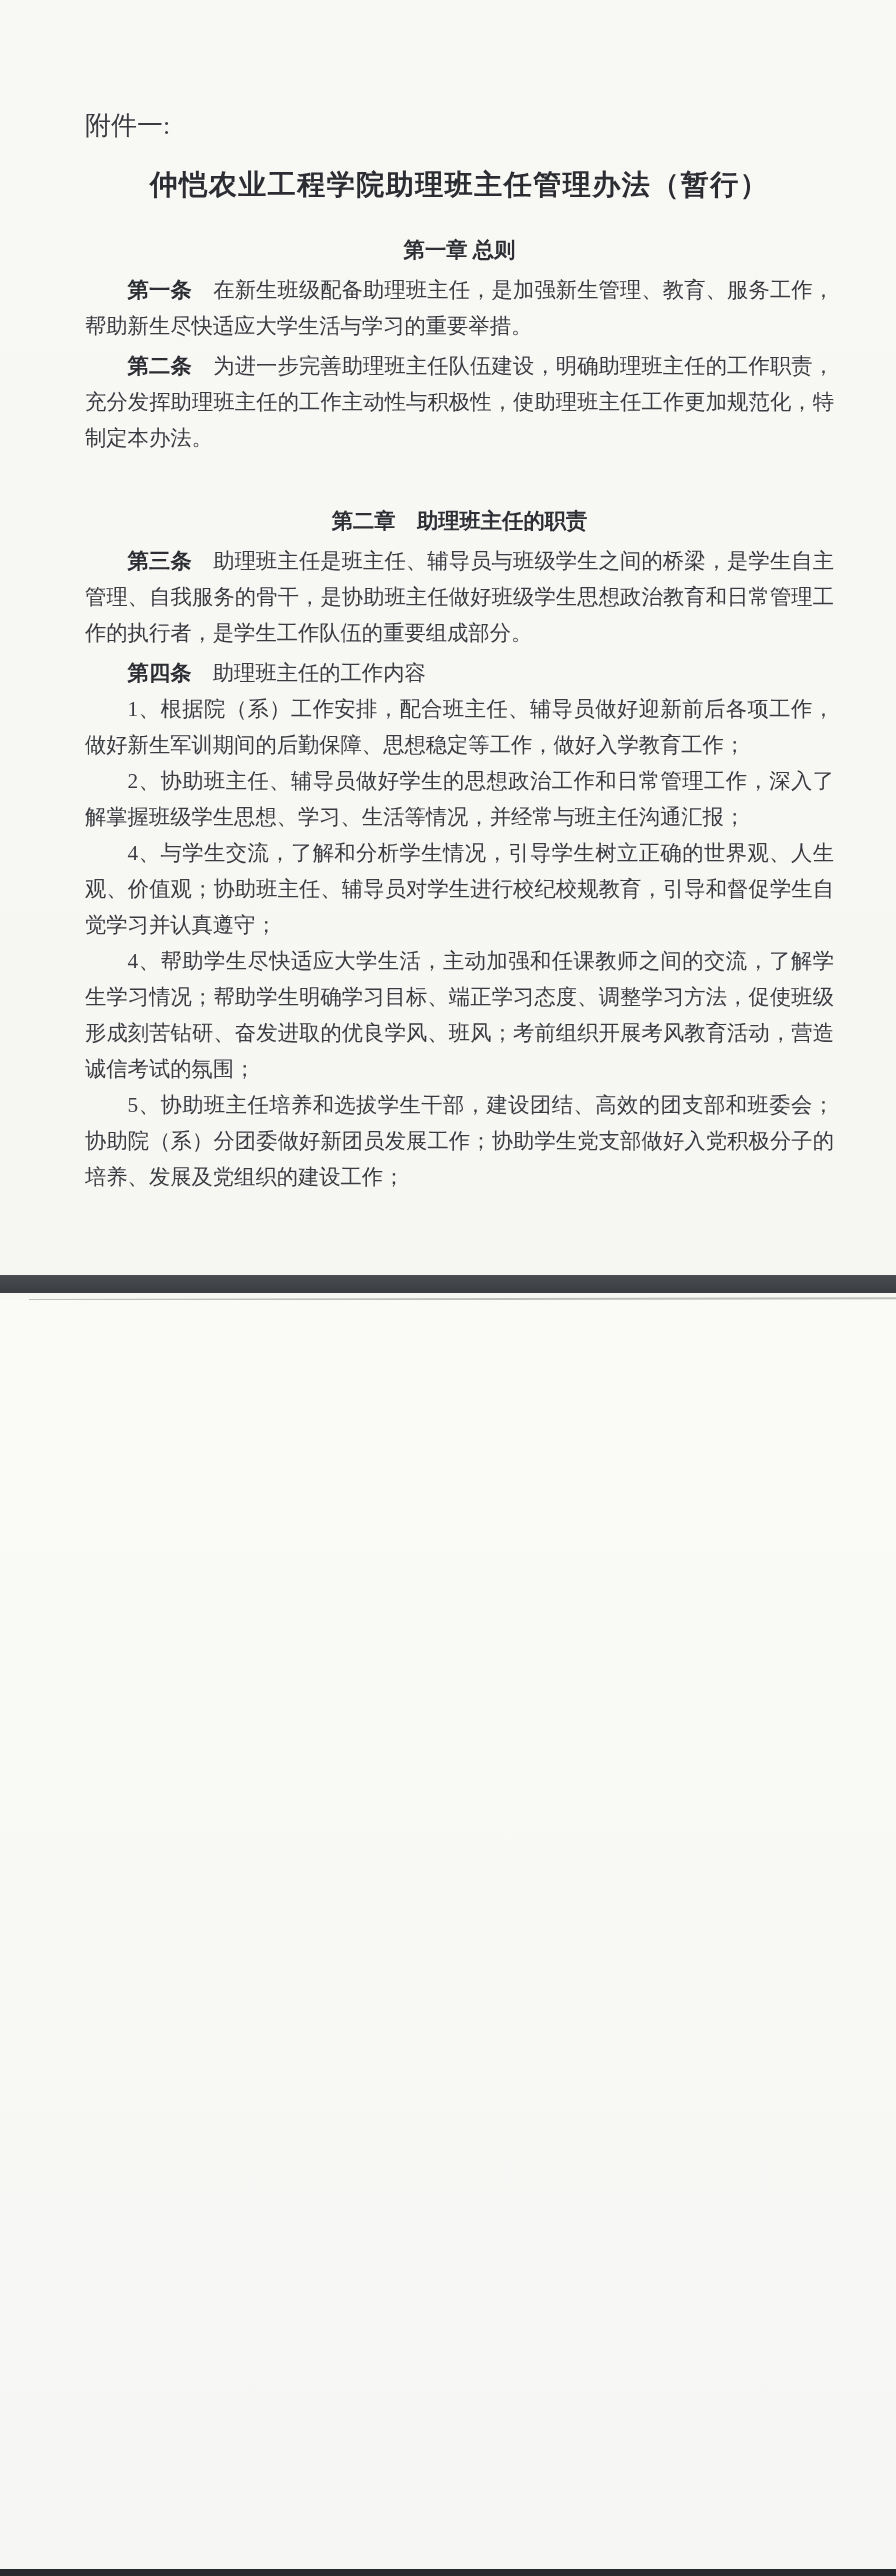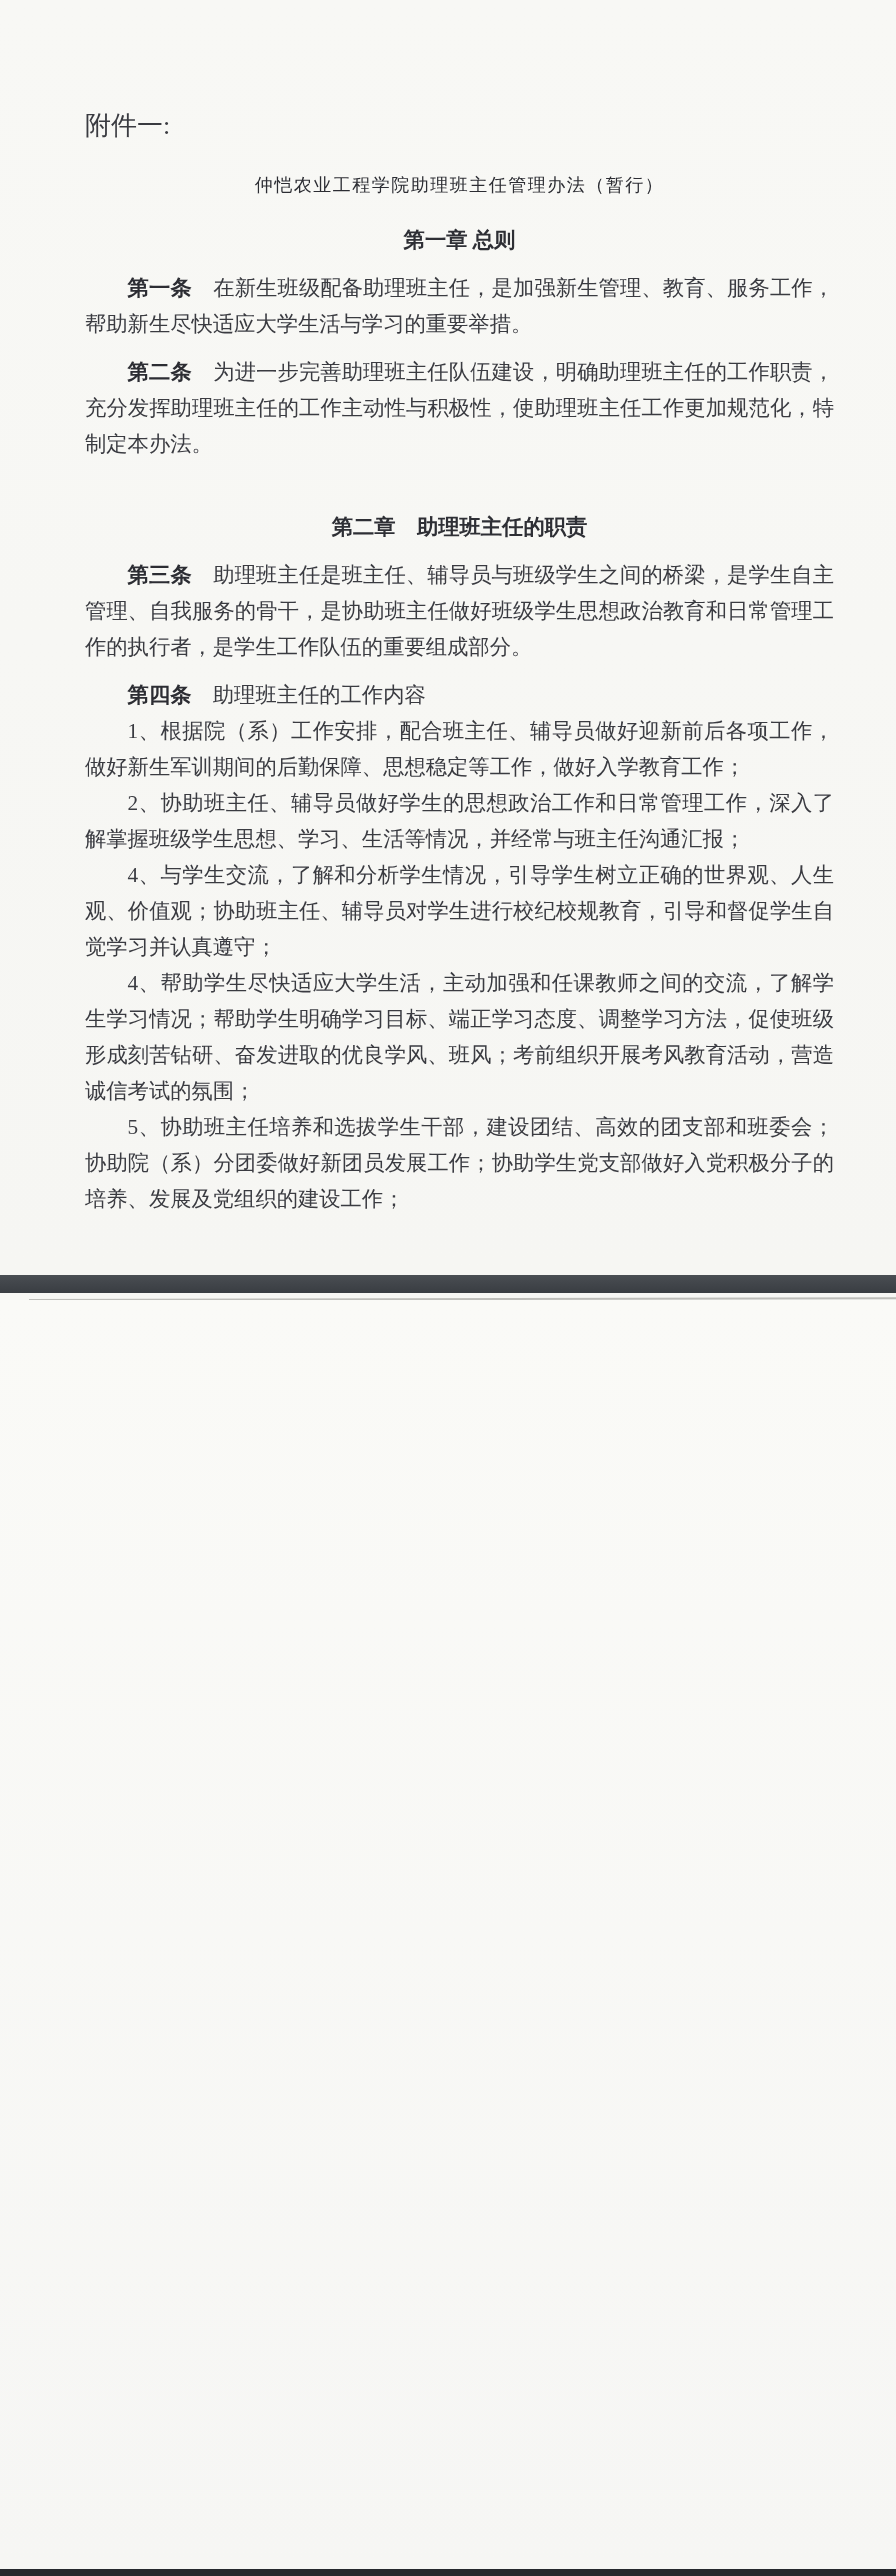--- a/index.html
+++ b/index.html
@@ -13,26 +13,26 @@
     font-family:"Liberation Serif","DejaVu Serif",serif;
     color:#3a3b41;
   }
   .page{position:absolute;left:0;width:896px;}
   .page1{top:0;height:1275px;background:linear-gradient(180deg,#f8f8f5 0%,#f6f6f3 100%);}
   .page2{top:1300px;height:1269px;background:linear-gradient(180deg,#fafaf7 0%,#f6f6f4 100%);}
   .content{position:absolute;}
   .c1{left:85px;top:108px;width:749px;}
   .blk{line-height:36px;font-size:21.3px;margin:0;}
   .label{font-size:26px;}
-  .doc-title{margin-top:21.3px;font-size:18px;font-weight:normal;color:#2c2d33;text-align:center;letter-spacing:1.5px;line-height:40px;}
+  .doc-title{margin-top:21.3px;font-size:28px;font-weight:bold;color:#2c2d33;text-align:center;letter-spacing:1.5px;line-height:40px;}
   .chapter-heading{text-align:center;font-weight:bold;color:#2e2f35;}
-  [data-name="chapter-1-heading"]{margin-top:17px;text-align:center;}
+  [data-name="chapter-1-heading"]{margin-top:27px;text-align:center;}
   [data-name="chapter-2-heading"]{margin-top:47px;}
   .article,.list-item{text-indent:2em;text-align:justify;}
-  .article{margin-top:12px;}
+  .article{margin-top:4px;}
   .lead{font-weight:bold;color:#2c2d33;}
   
   .separator{
     position:absolute;left:0;top:1275px;width:896px;height:17.5px;
     background:linear-gradient(180deg,#4a4e53 0%,#42464b 45%,#393d42 100%);
   }
   .bottom-band{
     position:absolute;left:0;top:2569px;width:896px;height:6.9px;
     background:#26292e;
   }

